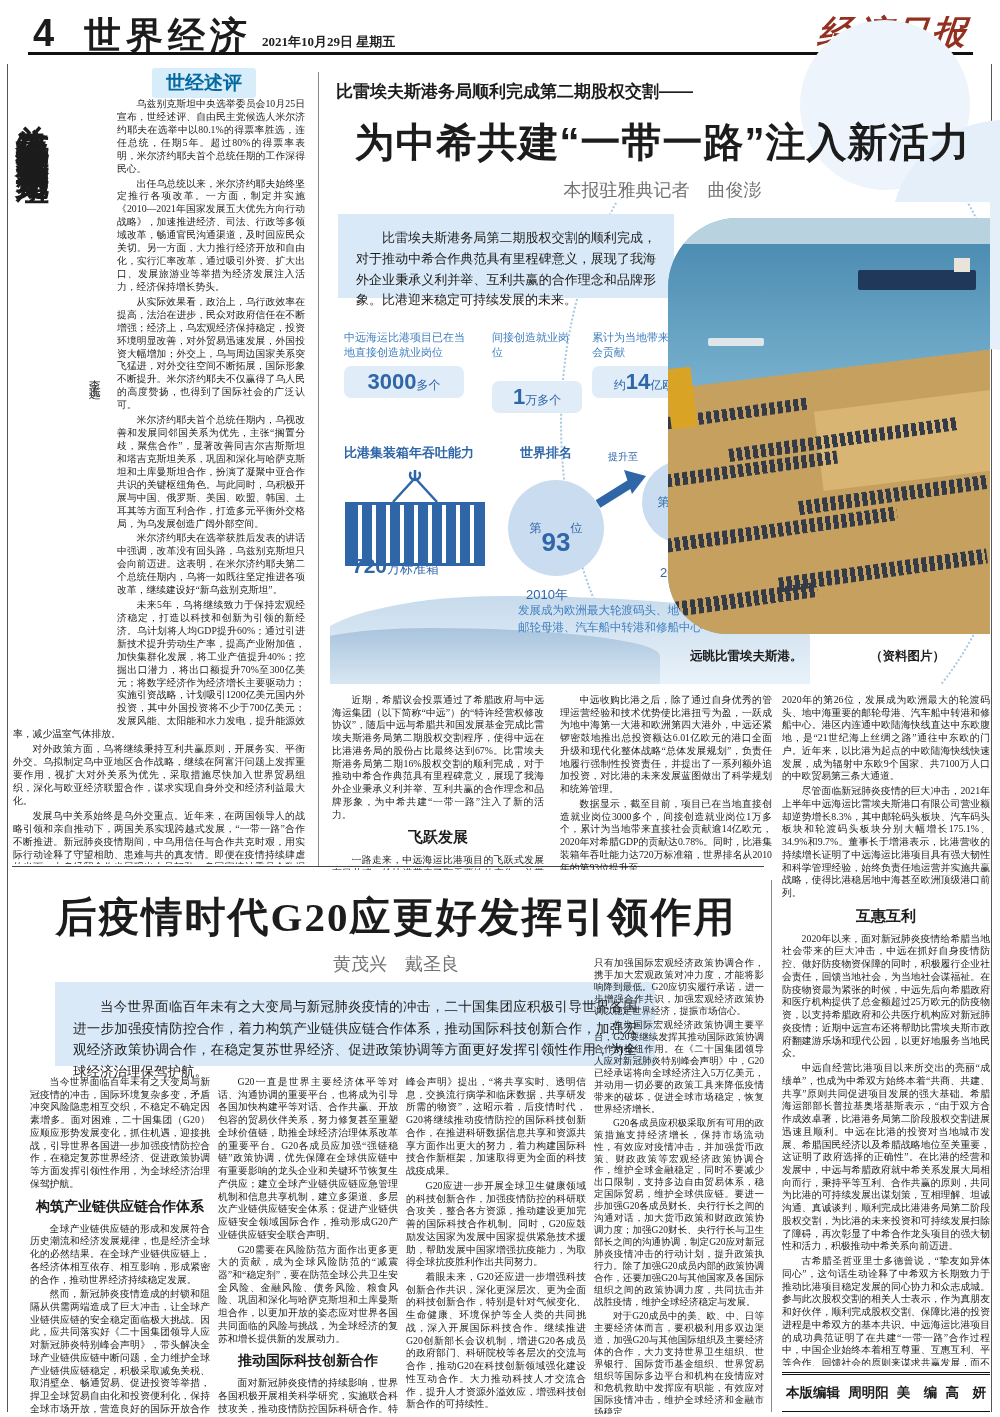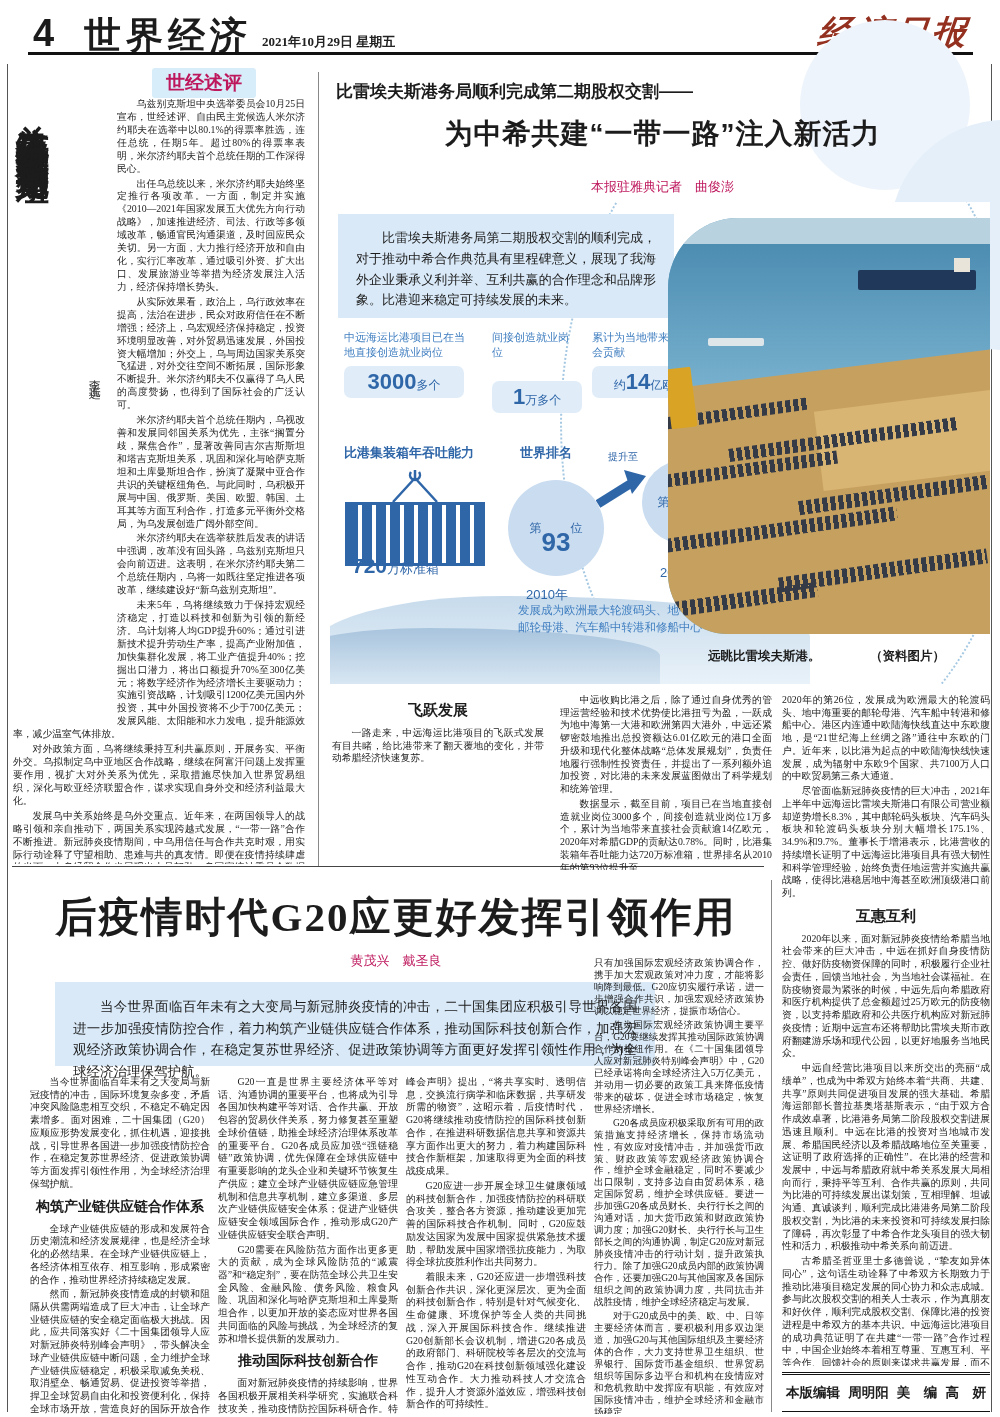--- a/index.html
+++ b/index.html
@@ -7,32 +7,32 @@
         font-family:"Liberation Serif","DejaVu Serif",serif;color:#1c1c1c;}
   .abs{position:absolute;}
   
   .pagenum{font-family:"Liberation Sans","DejaVu Sans",sans-serif;font-size:38px;font-weight:bold;}
   .secttitle{font-family:"Liberation Sans","DejaVu Sans",sans-serif;font-size:37px;font-weight:900;letter-spacing:5px;}
   .hdate{font-size:13px;font-weight:bold;color:#222;}
   .masthead{font-style:italic;font-weight:bold;font-size:34px;color:#94301f;letter-spacing:4px;transform:skewX(-6deg);}
   .hrule{background:#111;}
   .vrule{background:#555;width:1px;}
   
-  .collabel{font-family:"Liberation Sans","DejaVu Sans",sans-serif;font-size:19px;font-weight:bold;color:#be185d;
+  .collabel{font-family:"Liberation Sans","DejaVu Sans",sans-serif;font-size:19px;font-weight:bold;color:#0369a1;
             background:#d7edf9;padding:2px 14px;border-radius:3px;}
   .vheadwrap{float:left;width:96px;height:618px;margin-right:8px;}
   .vhead{writing-mode:vertical-rl;height:100%;font-family:"Liberation Sans","DejaVu Sans",sans-serif;
          font-size:33px;font-weight:900;letter-spacing:3px;line-height:1.2;}
   .vauthor{writing-mode:vertical-rl;font-size:12px;letter-spacing:4px;color:#333;}
   .leftbody{font-size:9.8px;line-height:1.32;text-align:justify;}
   .leftbody p{margin:0 0 2px 0;text-indent:2em;}
   
   .kicker{font-family:"Liberation Sans","DejaVu Sans",sans-serif;font-size:17px;font-weight:bold;}
-  .mainhead{font-family:"Liberation Sans","DejaVu Sans",sans-serif;font-size:28px;font-weight:900;text-align:center;letter-spacing:1px;}
-  .byline{font-size:13px;text-align:center;color:#be185d;}
+  .mainhead{font-family:"Liberation Sans","DejaVu Sans",sans-serif;font-size:40px;font-weight:900;text-align:center;letter-spacing:1px;}
+  .byline{font-size:18px;text-align:center;color:#737373;}
   .introbox{background:#d9e9f7;font-size:13px;line-height:1.6;text-align:justify;padding:14px 18px;box-sizing:border-box;}
   .introbox .ind{text-indent:2em;}
   .col{position:absolute;overflow:hidden;}
   .mcol p{font-size:9.8px;line-height:1.3;text-align:justify;text-indent:2em;margin:0 0 2px 0;}
   .sub{font-family:"Liberation Sans","DejaVu Sans",sans-serif;font-size:15px;font-weight:bold;text-align:center;margin:7px 0;text-indent:0 !important;}
   
   .infog{position:absolute;overflow:hidden;background:#ffffff;}
   .bgcirc{position:absolute;border-radius:50%;background:#edf4fb;}
   .wave{position:absolute;}
   .statlabel{font-size:11px;line-height:1.35;color:#3f7ec0;font-family:"Liberation Sans","DejaVu Sans",sans-serif;}
@@ -110,21 +110,21 @@
   <div class="abs bgcirc" style="left:890px;top:120px;width:230px;height:230px;background:#e4eff9;"></div>
   <div class="abs kicker" style="left:336px;top:80px;z-index:2;">比雷埃夫斯港务局顺利完成第二期股权交割——</div>
   <div class="abs mainhead" style="left:340px;top:115px;width:645px;z-index:2;">为中希共建“一带一路”注入新活力</div>
   <div class="abs byline" style="left:340px;top:178px;width:645px;z-index:2;">本报驻雅典记者　曲俊澎</div>
 
   <div class="infog" style="left:330px;top:202px;width:660px;height:482px;z-index:1;">
     <div class="dotarc" style="left:230px;top:-120px;width:460px;height:680px;border-color:#a5c8e2;"></div>
     <div class="wave" style="left:-20px;right:180px;bottom:0;height:88px;background:linear-gradient(#c7dbec,#e9f2f9);border-radius:100% 160% 0 0 / 160% 120% 0 0;"></div>
     <div class="wave" style="left:-40px;right:330px;bottom:0;height:56px;background:linear-gradient(#9dbcd8,#d4e4f1);border-radius:120% 200% 0 0 / 150% 160% 0 0;opacity:.8;"></div>
 
-    <div class="introbox abs" style="left:8px;top:12px;width:336px;height:104px;">
+    <div class="introbox abs" style="left:8px;top:12px;width:336px;height:84px;">
       <div class="ind">比雷埃夫斯港务局第二期股权交割的顺利完成，对于推动中希合作典范具有里程碑意义，展现了我海外企业秉承义利并举、互利共赢的合作理念和品牌形象。比港迎来稳定可持续发展的未来。</div>
     </div>
 
     <div class="abs" style="left:14px;top:128px;width:130px;">
       <div class="statlabel">中远海运比港项目已在当地直接创造就业岗位</div>
       <div class="pill" style="min-width:108px;">
         <span class="big">3000</span><span class="sm">多个</span>
       </div>
     </div>
     <div class="abs" style="left:162px;top:128px;width:86px;">
@@ -185,25 +185,26 @@
       <div class="lot" style="left:-10px;top:190px;width:150px;height:12px;transform:rotate(-8deg);"></div>
       <div class="lot" style="left:60px;top:215px;width:230px;height:13px;transform:rotate(-8deg);"></div>
       <div class="lot" style="left:-10px;top:245px;width:180px;height:13px;transform:rotate(-8deg);"></div>
       <div class="lot" style="left:130px;top:270px;width:190px;height:14px;transform:rotate(-8deg);"></div>
       <div class="lot" style="left:-10px;top:305px;width:240px;height:14px;transform:rotate(-8deg);"></div>
       <div class="lot" style="left:110px;top:345px;width:210px;height:15px;transform:rotate(-8deg);"></div>
       <div class="lot" style="left:-10px;top:375px;width:160px;height:15px;transform:rotate(-8deg);"></div>
       <div class="pship" style="left:0px;top:150px;width:26px;height:60px;background:#d9a425;transform:rotate(-7deg);"></div>
     </div>
 
-    <div class="abs caption" style="left:378px;top:446px;">远眺比雷埃夫斯港。</div>
+    <div class="abs caption" style="left:360px;top:446px;">远眺比雷埃夫斯港。</div>
     <div class="abs caption" style="left:540px;top:446px;">（资料图片）</div>
   </div>
 
   <div class="col mcol" style="left:332px;top:694px;width:212px;height:176px;">
+    <p>近期，希腊议会投票通过了希腊政府与中远海运集团（以下简称“中远”）的“特许经营权修改协议”，随后中远与希腊共和国发展基金完成比雷埃夫斯港务局第二期股权交割程序，使得中远在比港港务局的股份占比最终达到67%。比雷埃夫斯港务局第二期16%股权交割的顺利完成，对于推动中希合作典范具有里程碑意义，展现了我海外企业秉承义利并举、互利共赢的合作理念和品牌形象，为中希共建“一带一路”注入了新的活力。</p>
     <div class="sub">飞跃发展</div>
     <p>一路走来，中远海运比港项目的飞跃式发展有目共睹，给比港带来了翻天覆地的变化，并带动希腊经济快速复苏。</p>
   </div>
   <div class="col mcol" style="left:560px;top:694px;width:212px;height:176px;">
     <p>中远收购比港之后，除了通过自身优秀的管理运营经验和技术优势使比港扭亏为盈，一跃成为地中海第一大港和欧洲第四大港外，中远还紧锣密鼓地推出总投资额达6.01亿欧元的港口全面升级和现代化整体战略“总体发展规划”，负责任地履行强制性投资责任，并提出了一系列额外追加投资，对比港的未来发展蓝图做出了科学规划和统筹管理。</p>
     <p>数据显示，截至目前，项目已在当地直接创造就业岗位3000多个，间接创造就业岗位1万多个，累计为当地带来直接社会贡献逾14亿欧元，2020年对希腊GDP的贡献达0.78%。同时，比港集装箱年吞吐能力达720万标准箱，世界排名从2010年的第93位提升至</p>
   </div>
   <div class="col mcol" style="left:782px;top:694px;width:208px;height:672px;">
     <p style="text-indent:0;">2020年的第26位，发展成为欧洲最大的轮渡码头、地中海重要的邮轮母港、汽车船中转港和修船中心。港区内连通中欧陆海快线直达中东欧腹地，是“21世纪海上丝绸之路”通往中东欧的门户。近年来，以比港为起点的中欧陆海快线快速发展，成为辐射中东欧9个国家、共7100万人口的中欧贸易第三条大通道。</p>
     <p>尽管面临新冠肺炎疫情的巨大冲击，2021年上半年中远海运比雷埃夫斯港口有限公司营业额却逆势增长8.3%，其中邮轮码头板块、汽车码头板块和轮渡码头板块分别大幅增长175.1%、34.9%和9.7%。董事长于增港表示，比港营收的持续增长证明了中远海运比港项目具有强大韧性和科学管理经验，始终负责任地运营并实施共赢战略，使得比港稳居地中海甚至欧洲顶级港口前列。</p>

